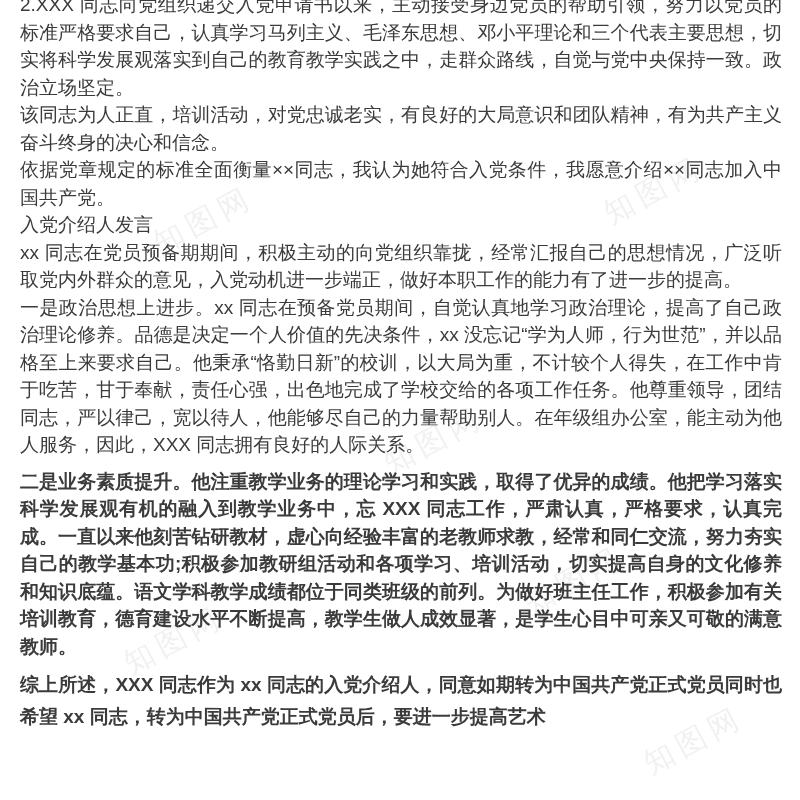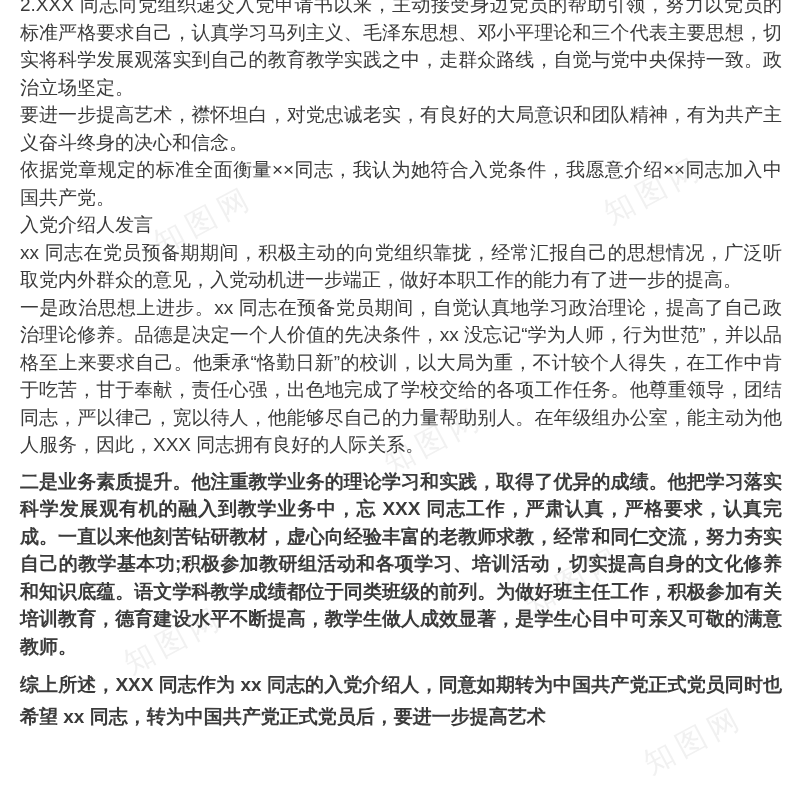--- a/index.html
+++ b/index.html
@@ -67,21 +67,21 @@
     <span class="watermark" style="left: 600px; top: 170px;">知图网</span>
     <span class="watermark" style="left: 150px; top: 200px;">知图网</span>
     <span class="watermark" style="left: 380px; top: 420px;">知图网</span>
     <span class="watermark" style="left: 520px; top: 560px;">知图网</span>
     <span class="watermark" style="left: 120px; top: 620px;">知图网</span>
     <span class="watermark" style="left: 640px; top: 720px;">知图网</span>
   </div>
 
   <div class="content">
     <p>2.XXX 同志向党组织递交入党申请书以来，主动接受身边党员的帮助引领，努力以党员的标准严格要求自己，认真学习马列主义、毛泽东思想、邓小平理论和三个代表主要思想，切实将科学发展观落实到自己的教育教学实践之中，走群众路线，自觉与党中央保持一致。政治立场坚定。</p>
-    <p>要进一步提高艺术，襟怀坦白，对党忠诚老实，有良好的大局意识和团队精神，有为共产主义奋斗终身的决心和信念。</p>
+    <p>该同志为人正直，培训活动，对党忠诚老实，有良好的大局意识和团队精神，有为共产主义奋斗终身的决心和信念。</p>
     <p>依据党章规定的标准全面衡量××同志，我认为她符合入党条件，我愿意介绍××同志加入中国共产党。</p>
     <p>入党介绍人发言</p>
     <p>xx 同志在党员预备期期间，积极主动的向党组织靠拢，经常汇报自己的思想情况，广泛听取党内外群众的意见，入党动机进一步端正，做好本职工作的能力有了进一步的提高。</p>
     <p>一是政治思想上进步。xx 同志在预备党员期间，自觉认真地学习政治理论，提高了自己政治理论修养。品德是决定一个人价值的先决条件，xx 没忘记“学为人师，行为世范”，并以品格至上来要求自己。他秉承“恪勤日新”的校训，以大局为重，不计较个人得失，在工作中肯于吃苦，甘于奉献，责任心强，出色地完成了学校交给的各项工作任务。他尊重领导，团结同志，严以律己，宽以待人，他能够尽自己的力量帮助别人。在年级组办公室，能主动为他人服务，因此，XXX 同志拥有良好的人际关系。</p>
     <p class="gap-before">二是业务素质提升。他注重教学业务的理论学习和实践，取得了优异的成绩。他把学习落实科学发展观有机的融入到教学业务中，忘 XXX 同志工作，严肃认真，严格要求，认真完成。一直以来他刻苦钻研教材，虚心向经验丰富的老教师求教，经常和同仁交流，努力夯实自己的教学基本功;积极参加教研组活动和各项学习、培训活动，切实提高自身的文化修养和知识底蕴。语文学科教学成绩都位于同类班级的前列。为做好班主任工作，积极参加有关培训教育，德育建设水平不断提高，教学生做人成效显著，是学生心目中可亲又可敬的满意教师。</p>
     <p class="gap-before loose">综上所述，XXX 同志作为 xx 同志的入党介绍人，同意如期转为中国共产党正式党员同时也希望 xx 同志，转为中国共产党正式党员后，要进一步提高艺术</p>
   </div>
 
 </div>
 

